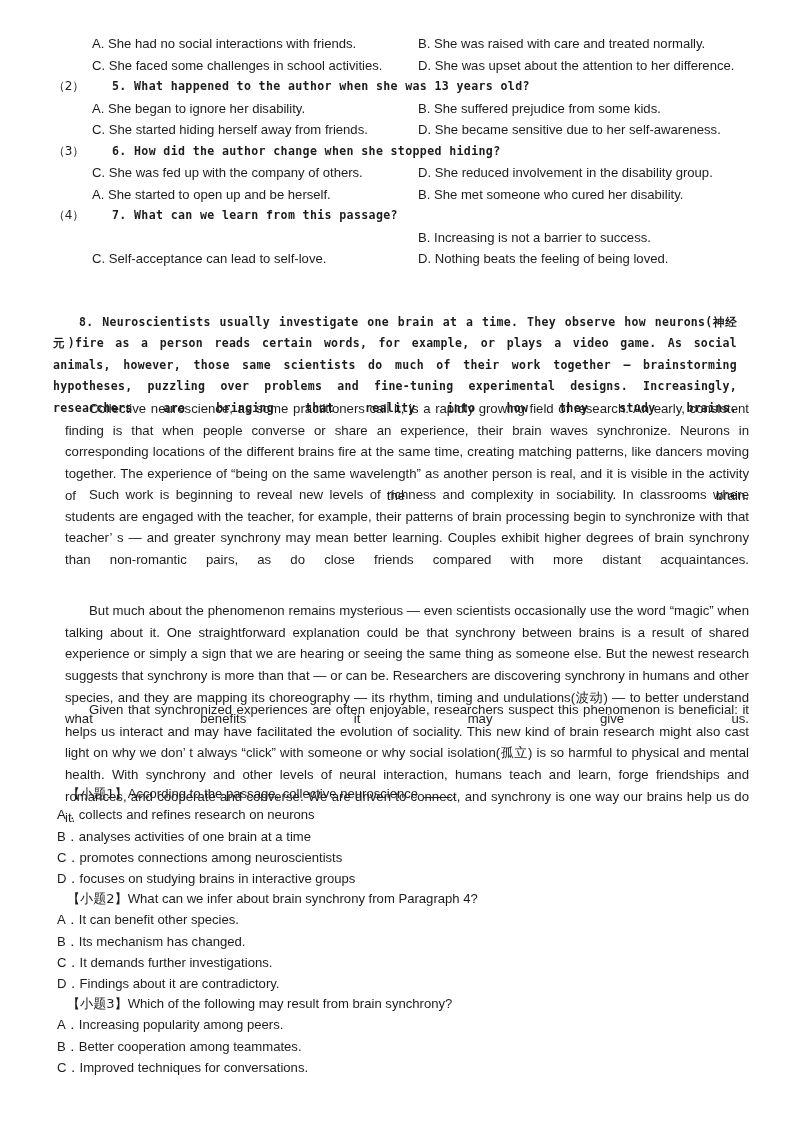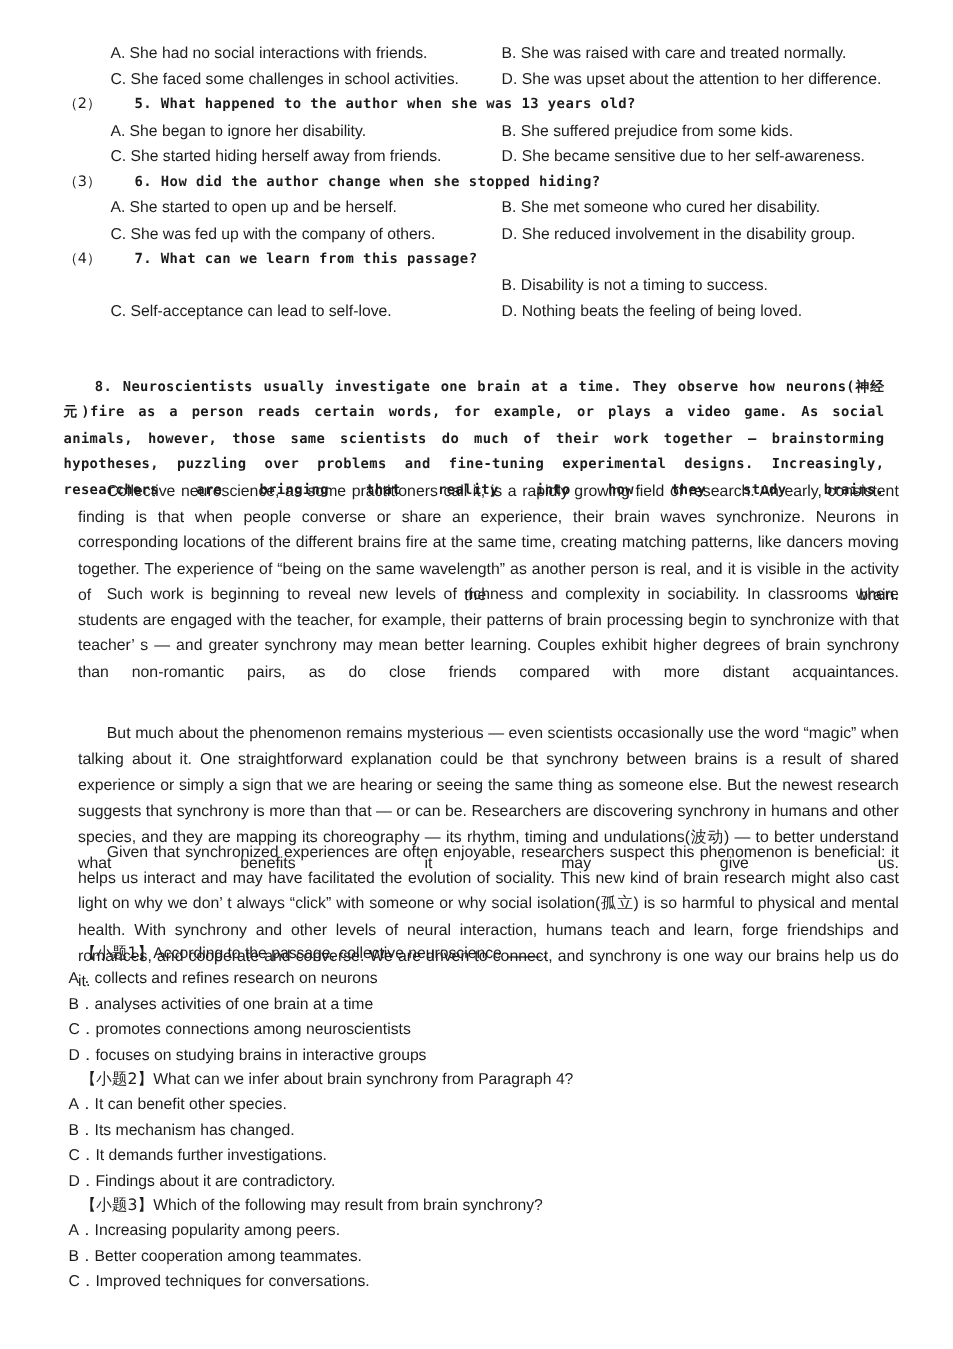--- a/index.html
+++ b/index.html
@@ -188,36 +188,36 @@
       <span class="opt-left">C. She started hiding herself away from friends.</span>
       <span class="opt-right">D. She became sensitive due to her self-awareness.</span>
     </div>
 
     <div class="stem-row">
       <span class="stem-marker cjk">（3）</span>
       <span class="stem-text">6. How did the author change when she stopped hiding?</span>
     </div>
 
     <div class="opt-row">
+      <span class="opt-left">C. She was fed up with the company of others.</span>
+      <span class="opt-right">D. She reduced involvement in the disability group.</span>
+    </div>
+
+    <div class="opt-row">
       <span class="opt-left">A. She started to open up and be herself.</span>
       <span class="opt-right">B. She met someone who cured her disability.</span>
-    </div>
-
-    <div class="opt-row">
-      <span class="opt-left">C. She was fed up with the company of others.</span>
-      <span class="opt-right">D. She reduced involvement in the disability group.</span>
     </div>
 
     <div class="stem-row">
       <span class="stem-marker cjk">（4）</span>
       <span class="stem-text">7. What can we learn from this passage?</span>
     </div>
 
     <div class="opt-row">
-      <span class="opt-right">B. Disability is not a timing to success.</span>
+      <span class="opt-right">B. Increasing is not a barrier to success.</span>
     </div>
 
     <div class="opt-row">
       <span class="opt-left">C. Self-acceptance can lead to self-love.</span>
       <span class="opt-right">D. Nothing beats the feeling of being loved.</span>
     </div>
 
   </div>
 
   <div class="passage">

